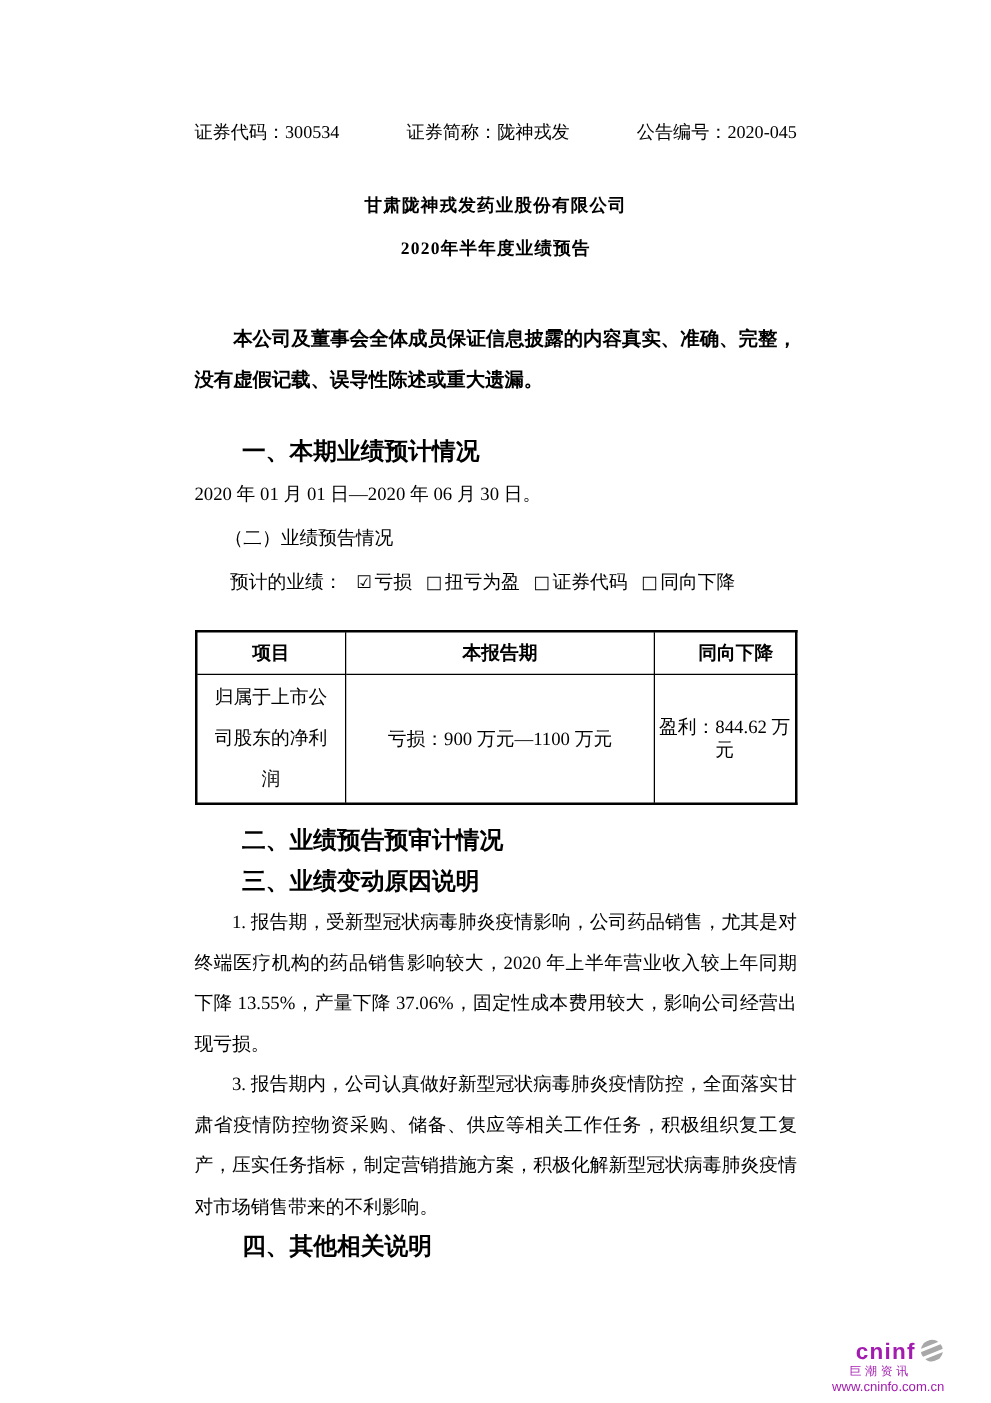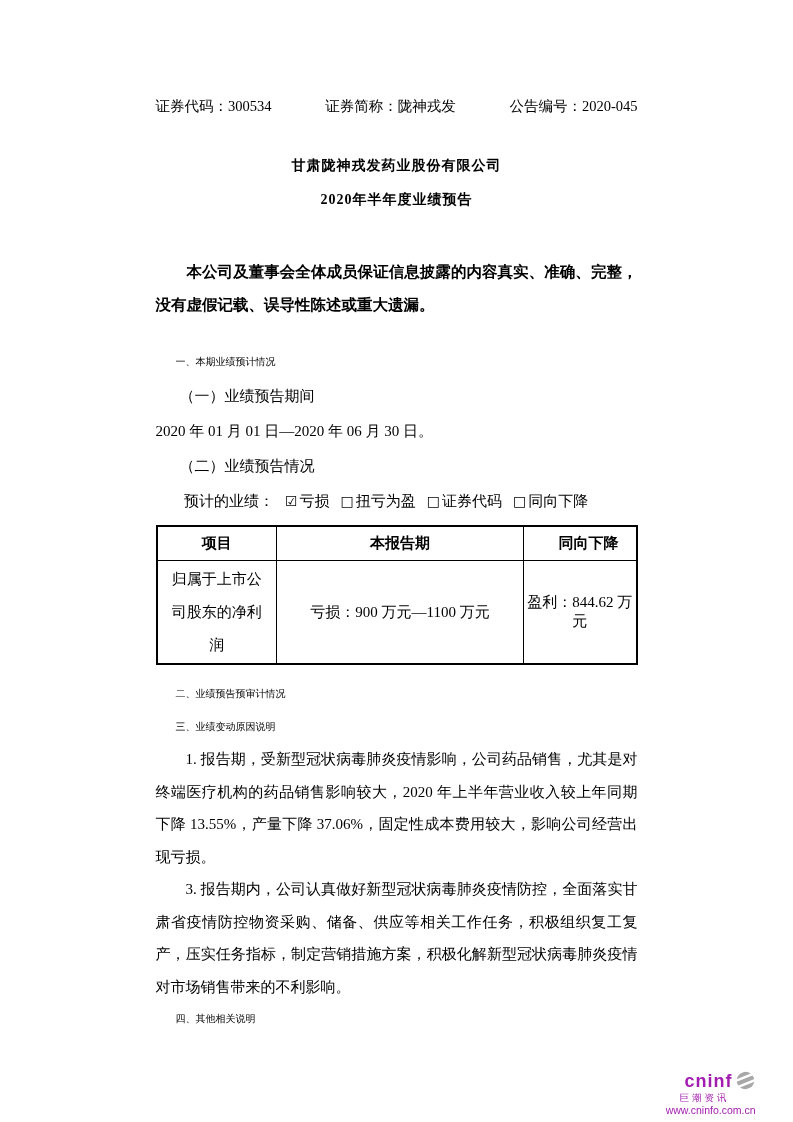--- a/index.html
+++ b/index.html
@@ -40,22 +40,22 @@
   .disclaimer {
     margin: 40px 0 0 0;
     font-weight: bold;
     font-size: 15.5px;
     line-height: 33px;
     text-indent: 2em;
     text-align: justify;
   }
   .sec-heading {
     margin: 0;
-    font-weight: normal;
-    font-size: 10px;
+    font-weight: bold;
+    font-size: 19px;
     line-height: 35px;
     text-indent: 2em;
   }
   .sec-heading.first {
     margin-top: 23px;
   }
   .line {
     margin: 0;
     line-height: 35px;
   }
@@ -84,21 +84,21 @@
     white-space: nowrap;
   }
   .checkline .sym {
     margin-right: 2px;
     font-family: "DejaVu Sans", sans-serif;
     font-size: 14px;
   }
   table.ptable {
     border-collapse: collapse;
     width: 100%;
-    margin-top: 6px;
+    margin-top: 20px;
     table-layout: fixed;
   }
   table.ptable th, table.ptable td {
     border: 1px solid #000;
     font-size: 15px;
   }
   table.ptable { border: 2px solid #000; }
   table.ptable th {
     font-weight: bold;
     height: 31px;
@@ -160,21 +160,20 @@
     <span>证券简称：陇神戎发</span>
     <span>公告编号：2020-045</span>
   </div>
 
   <h1 class="title">甘肃陇神戎发药业股份有限公司</h1>
   <h2 class="title sub">2020年半年度业绩预告</h2>
 
   <p class="disclaimer">本公司及董事会全体成员保证信息披露的内容真实、准确、完整，没有虚假记载、误导性陈述或重大遗漏。</p>
 
   <p class="sec-heading first">一、本期业绩预计情况</p>
-  <p class="line subnum">（一）业绩预告期间</p>
   <p class="line noindent">2020 年 01 月 01 日—2020 年 06 月 30 日。</p>
   <p class="line subnum">（二）业绩预告情况</p>
 
   <p class="checkline"><span>预计的业绩：</span><span class="opt"><span class="sym">☑</span><span>亏损</span></span><span class="opt"><span class="sym">□</span><span>扭亏为盈</span></span><span class="opt"><span class="sym">□</span><span>证券代码</span></span><span class="opt"><span class="sym">□</span><span>同向下降</span></span></p>
 
   <table class="ptable">
     <colgroup>
         <col class="c1">
         <col class="c2">
         <col class="c3">

